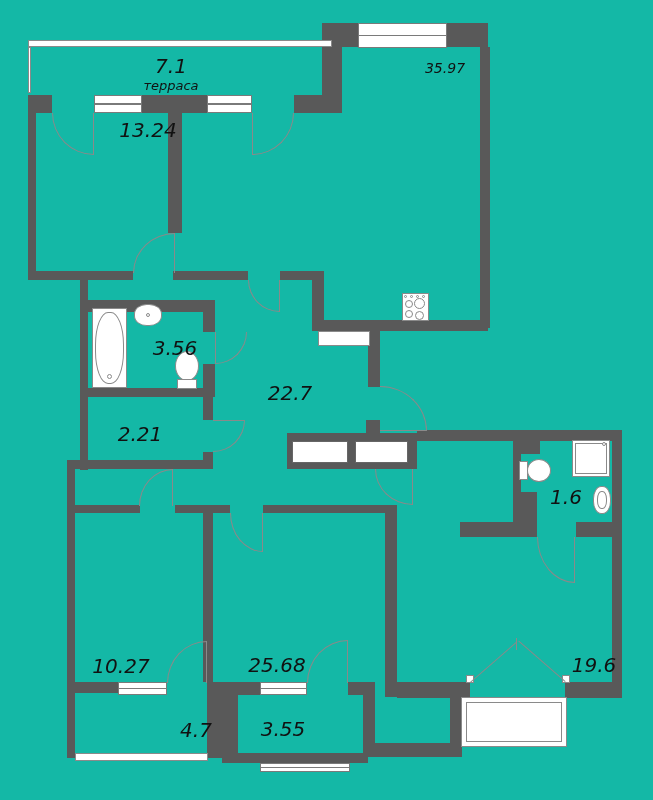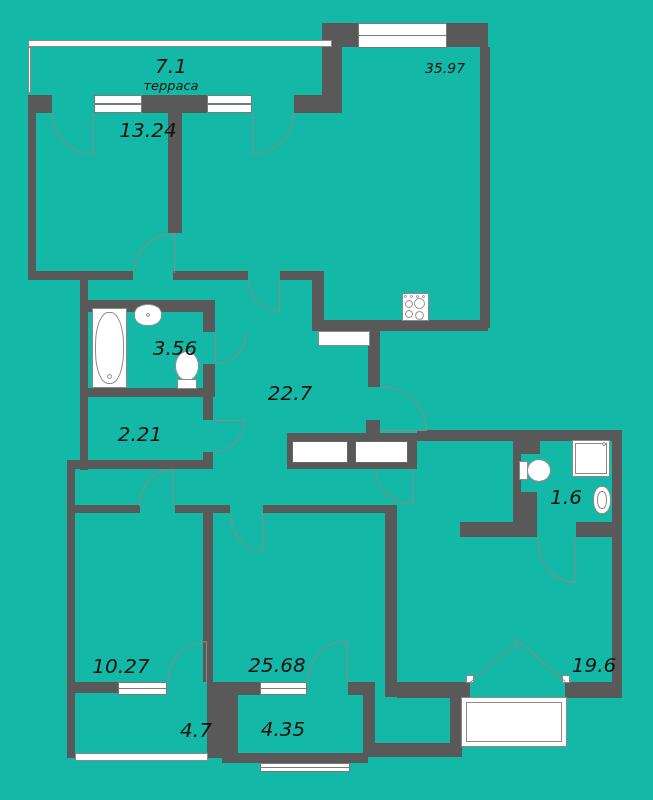--- a/index.html
+++ b/index.html
@@ -134,14 +134,14 @@
     <div class="lbl" style="left: 148px; top: 130px; font-size: 20px;">13.24</div>
     <div class="lbl" style="left: 445px; top: 68px; font-size: 14px;">35.97</div>
     <div class="lbl" style="left: 175px; top: 348px; font-size: 20px;">3.56</div>
     <div class="lbl" style="left: 290px; top: 393px; font-size: 20px;">22.7</div>
     <div class="lbl" style="left: 140px; top: 434px; font-size: 20px;">2.21</div>
     <div class="lbl" style="left: 566px; top: 497px; font-size: 20px;">1.6</div>
     <div class="lbl" style="left: 121px; top: 666px; font-size: 20px;">10.27</div>
     <div class="lbl" style="left: 277px; top: 665px; font-size: 20px;">25.68</div>
     <div class="lbl" style="left: 594px; top: 665px; font-size: 20px;">19.6</div>
     <div class="lbl" style="left: 160px; top: 730px; font-size: 20px; margin-left: 36px;">4.7</div>
-    <div class="lbl" style="left: 283px; top: 729px; font-size: 20px;">4.35</div>
+    <div class="lbl" style="left: 283px; top: 729px; font-size: 20px;">3.55</div>
   </div>
 
 </body></html>

